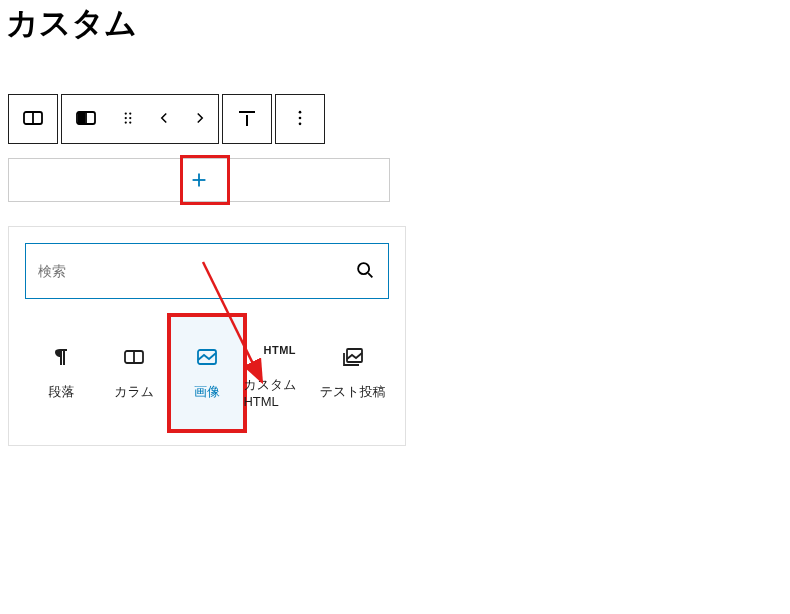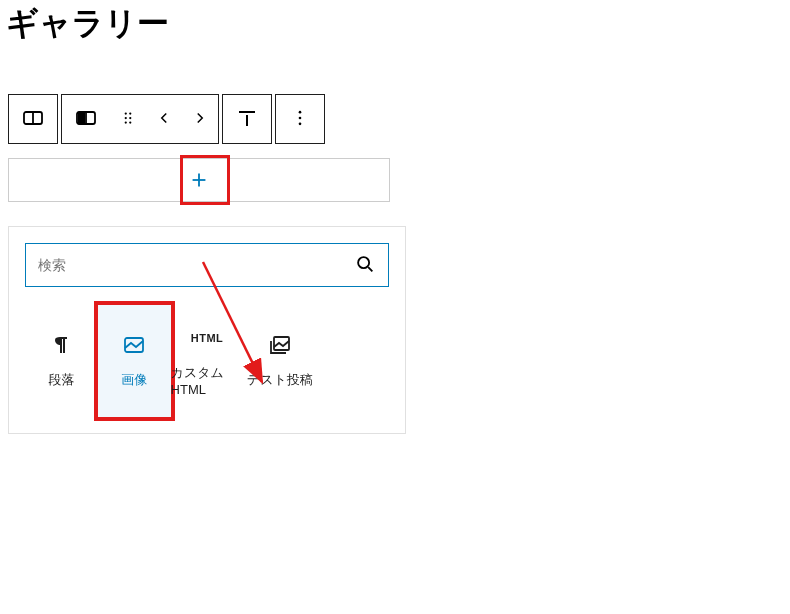--- a/index.html
+++ b/index.html
@@ -10,42 +10,42 @@
     .toolbar { display: flex; margin-top: 48px; margin-left: 8px; gap: 3px; }
     .toolbar-group { display: flex; border: 1px solid #1e1e1e; background: #fff; }
     .toolbar-btn { width: 48px; height: 48px; display: flex; align-items: center; justify-content: center; background: transparent; border: none; cursor: pointer; }
     .toolbar-btn.narrow { width: 36px; }
     
     .appender { margin-top: 14px; margin-left: 8px; width: 382px; height: 44px; border: 1px solid #ccc; display: flex; align-items: center; justify-content: center; position: relative; }
     .appender-plus { width: 24px; height: 24px; display: flex; align-items: center; justify-content: center; color: #007cba; }
     .red-box-plus { position: absolute; left: 171px; top: -4px; width: 50px; height: 50px; border: 3px solid #e21b1b; pointer-events: none; }
     
     .inserter-panel { margin-top: 24px; margin-left: 8px; width: 398px; border: 1px solid #e0e0e0; padding: 16px; position: relative; }
-    .search-wrap { display: flex; align-items: center; border: 1.5px solid #007cba; height: 44px; padding: 0 12px; }
+    .search-wrap { display: flex; align-items: center; border: 1.5px solid #007cba; height: 56px; padding: 0 12px; }
     .search-input { flex: 1; border: none; outline: none; font-size: 14px; }
     .search-input::placeholder { color: #757575; }
     .search-icon-btn { background: none; border: none; display: flex; align-items: center; justify-content: center; cursor: pointer; }
     
     .block-grid { display: grid; grid-template-columns: repeat(5, 1fr); gap: 0; margin-top: 18px; }
     .block-item { height: 112px; display: flex; flex-direction: column; align-items: center; justify-content: center; gap: 14px; cursor: pointer; position: relative; }
     .block-item .block-label { font-size: 13px; color: #1e1e1e; }
     .block-item.highlighted { background: #f0f7fc; }
     .block-item.highlighted .block-label { color: #007cba; }
     .block-item.highlighted svg { color: #007cba; }
     .block-icon { width: 24px; height: 24px; display: flex; align-items: center; justify-content: center; color: #1e1e1e; }
     .block-icon.text { font-size: 11px; font-weight: bold; letter-spacing: 0.5px; }
     
     .red-box-image { position: absolute; top: -4px; left: -4px; right: -4px; bottom: -4px; border: 4px solid #e21b1b; pointer-events: none; }
     
     .arrow-svg { position: absolute; left: 0; top: 0; pointer-events: none; }
   </style>
 </head>
 <body>
 
-<h1 class="page-title">ギャラリー</h1>
+<h1 class="page-title">カスタム</h1>
 
 <div class="toolbar">
   <div class="toolbar-group">
     <button class="toolbar-btn">
       <span>
         <svg width="24" height="24" viewBox="0 0 24 24" fill="none" stroke="currentColor" stroke-width="1.8">
             <rect x="3" y="6" width="18" height="12" rx="2"></rect>
             <line x1="12" y1="6" x2="12" y2="18"></line>
           </svg>
       </span>
@@ -136,20 +136,29 @@
 
   <div class="block-grid">
     <div class="block-item">
       <span class="block-icon">
         <svg width="24" height="24" viewBox="0 0 24 24" fill="currentColor">
             <path d="M13 4h5v2h-2v14h-2V6h-1v14h-2V12c-2.76 0-5-2.24-5-5 0-2.21 2.24-3 5-3z"></path>
           </svg>
       </span>
       <span class="block-label">段落</span>
     </div>
+    <div class="block-item">
+      <span class="block-icon">
+        <svg width="24" height="24" viewBox="0 0 24 24" fill="none" stroke="currentColor" stroke-width="1.8">
+            <rect x="3" y="6" width="18" height="12" rx="2"></rect>
+            <line x1="12" y1="6" x2="12" y2="18"></line>
+          </svg>
+      </span>
+      <span class="block-label">カラム</span>
+    </div>
     <div class="block-item highlighted">
       <span class="block-icon">
         <svg width="24" height="24" viewBox="0 0 24 24" fill="none" stroke="#007cba" stroke-width="1.8">
             <rect x="3" y="5" width="18" height="14" rx="2"></rect>
             <polyline points="3 15 9 10 14 14 21 8"></polyline>
           </svg>
       </span>
       <span class="block-label">画像</span>
       <div class="red-box-image"></div>
     </div>

